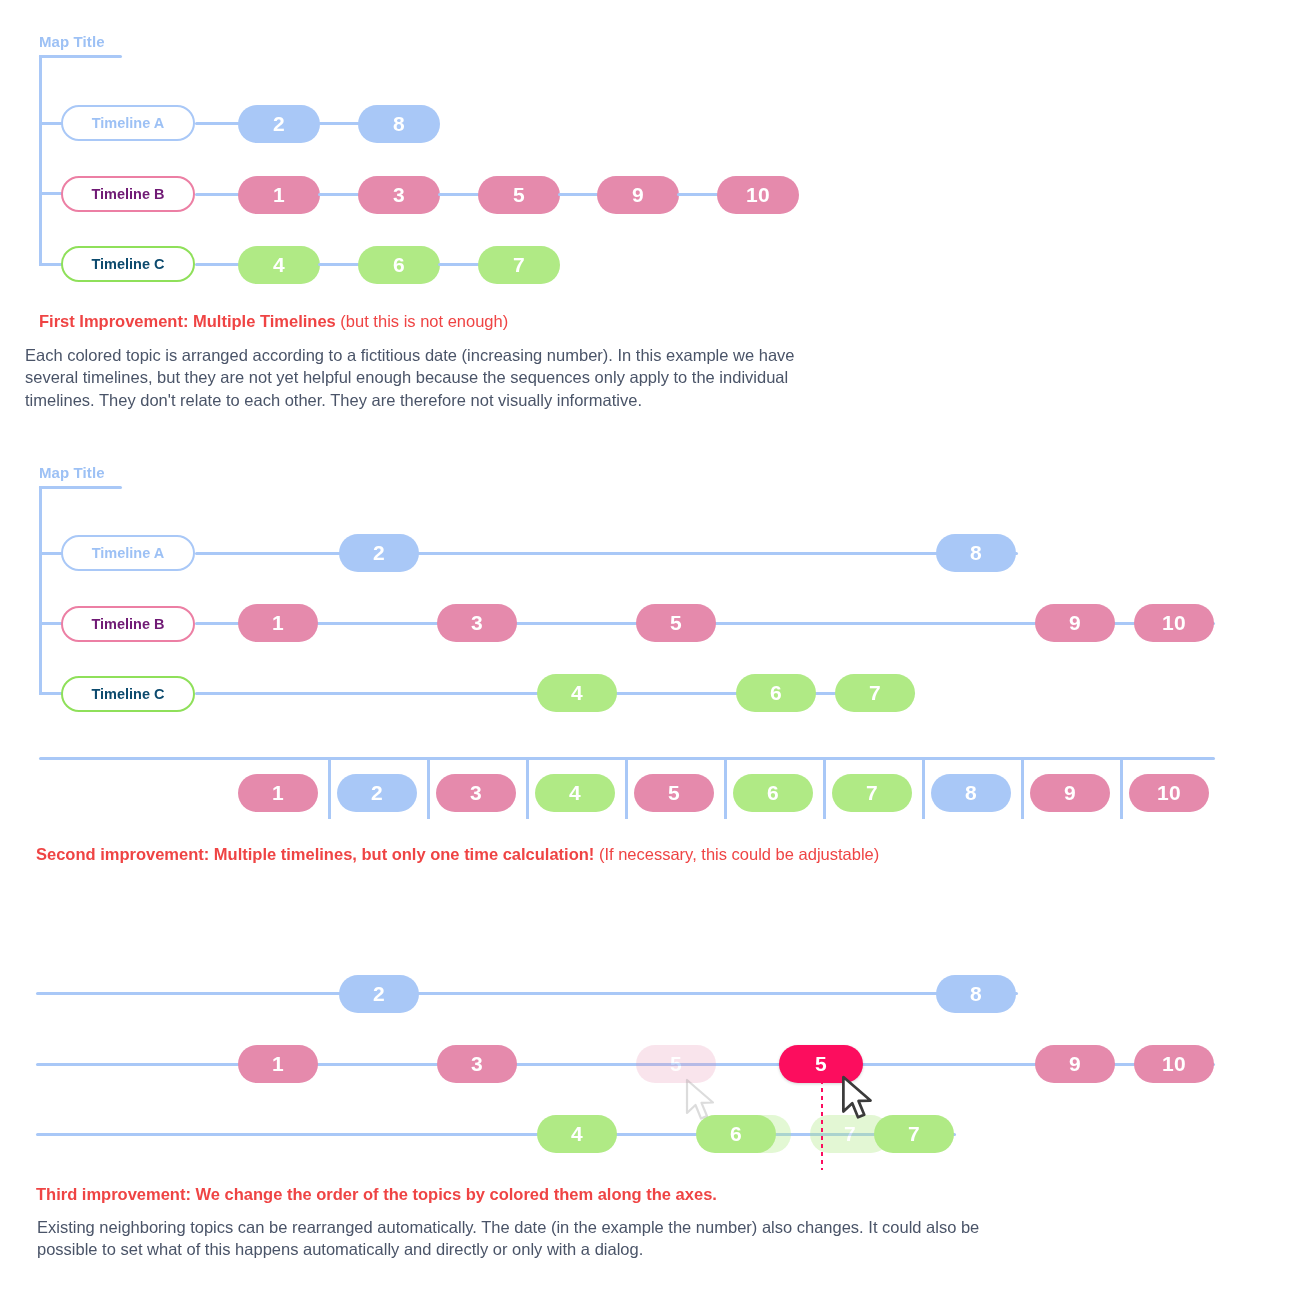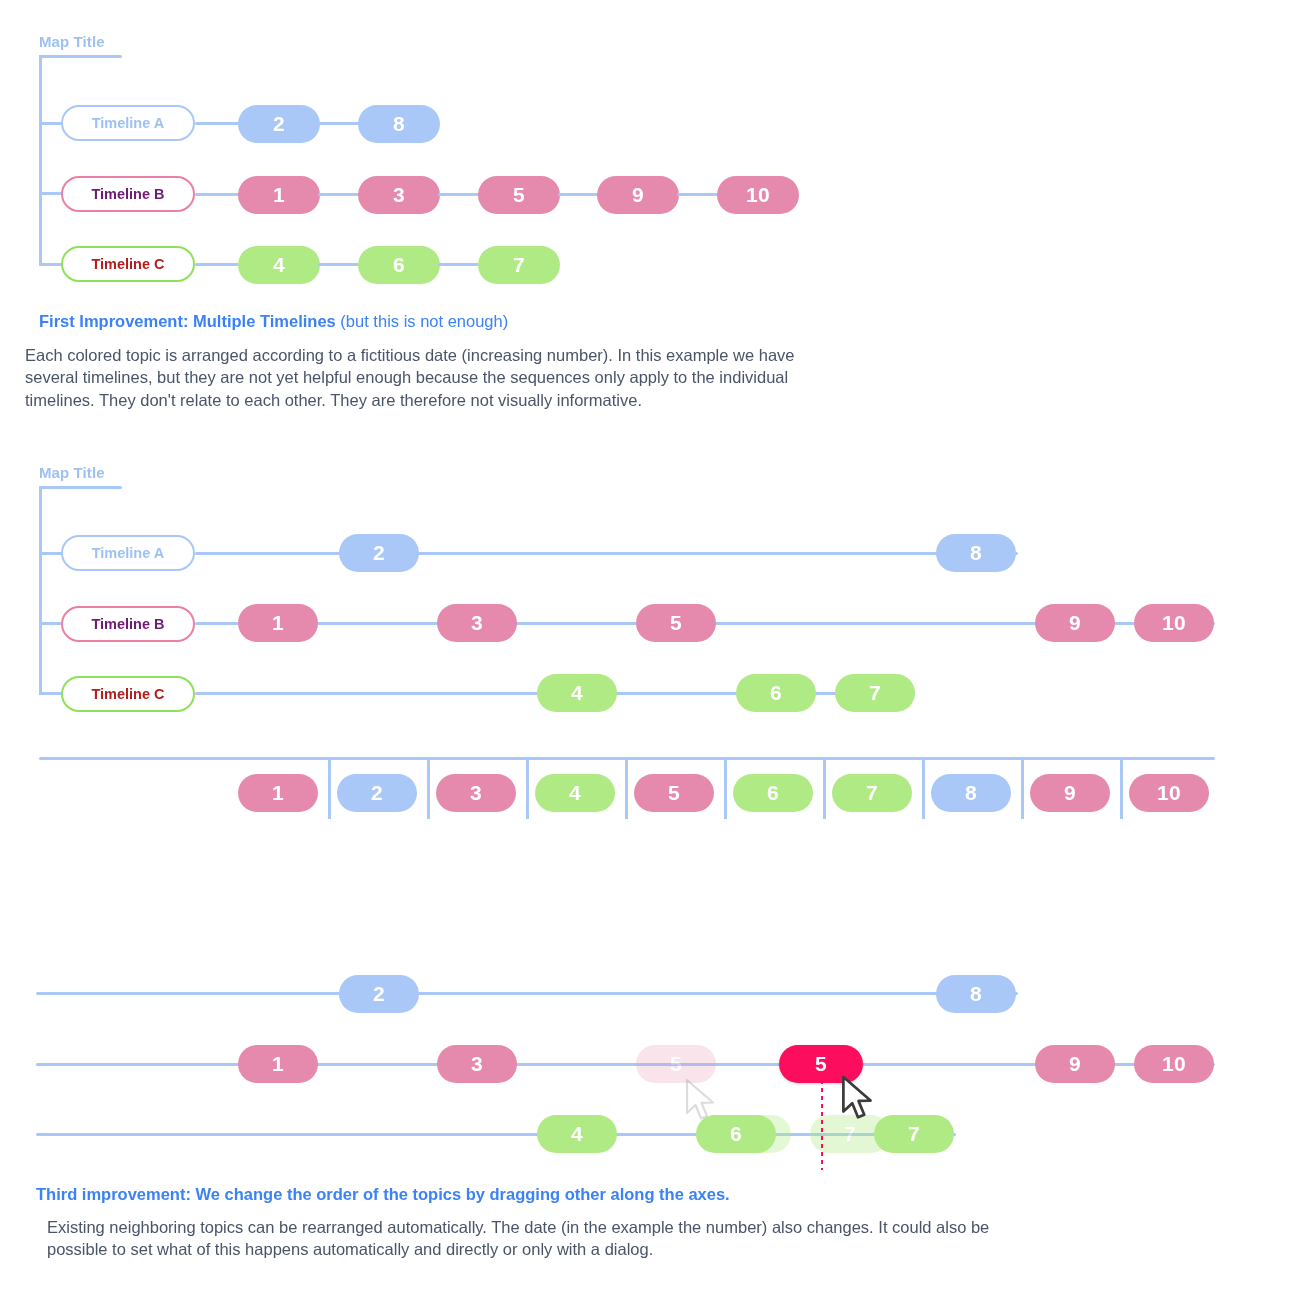--- a/index.html
+++ b/index.html
@@ -63,21 +63,21 @@
     border: 2.5px solid #a9c8f7;
     display: flex;
     align-items: center;
     justify-content: center;
     font-size: 14.5px;
     font-weight: bold;
     color: #9dc1f5;
     white-space: nowrap;
   }
   .tl-label.pink   { border-color: #ec7fa4; color: #701a75; }
-  .tl-label.green  { border-color: #8fe05a; color: #b91c1c; }
+  .tl-label.green  { border-color: #8fe05a; color: #0c4a6e; }
 
   
   .axis-line {
     position: absolute;
     height: 3px;
     background: #a9c8f7;
     border-radius: 2px;
   }
 
   
@@ -129,21 +129,21 @@
   }
 
   
   .cursor { position: absolute; }
   .cursor.ghost { opacity: .30; }
 
   
   .caption-head {
     position: absolute;
     font-size: 16.5px;
-    color: #3b82f6;
+    color: #ef4444;
     white-space: nowrap;
     line-height: 1.45;
     text-align: right;
   }
   .caption-head b { font-weight: bold; }
   .caption-body {
     position: absolute;
     font-size: 16.5px;
     color: #4a5468;
     line-height: 1.35;
@@ -251,20 +251,23 @@
     <div class="pill pink" style="left:436px; top:774px; width:80px;">3</div>
     <div class="pill green" style="left:535px; top:774px; width:80px;">4</div>
     <div class="pill pink" style="left:634px; top:774px; width:80px;">5</div>
     <div class="pill green" style="left:733px; top:774px; width:80px;">6</div>
     <div class="pill green" style="left:832px; top:774px; width:80px;">7</div>
     <div class="pill blue" style="left:931px; top:774px; width:80px;">8</div>
     <div class="pill pink" style="left:1030px; top:774px; width:80px;">9</div>
     <div class="pill pink" style="left:1129px; top:774px; width:80px;">10</div>
   </div>
 
+  <div class="caption-head" style="left:36px; top:843px;">
+    <b>Second improvement: Multiple timelines, but only one time calculation!</b><span> (If necessary, this could be adjustable)</span>
+  </div>
 
   <div>
 
     <div class="axis-line" style="left:36px; top:992px; width:982px;"></div>
     <div class="pill blue" style="left:339px; top:975px; width:80px;">2</div>
     <div class="pill blue" style="left:936px; top:975px; width:80px;">8</div>
 
     <div class="axis-line" style="left:36px; top:1063px; width:1179px;"></div>
     <div class="pill pink" style="left:238px; top:1045px; width:80px;">1</div>
     <div class="pill pink" style="left:437px; top:1045px; width:80px;">3</div>
@@ -292,17 +295,17 @@
     </div>
 
     <div class="cursor" style="left:840px; top:1075px;">
       <svg width="36" height="48" viewBox="0 0 34 46" aria-hidden="true">
         <path d="M3 2 L3 35 L11.5 27 L17 40.5 L23 38 L17.5 24.8 L29 24.5 Z" fill="#ffffff" stroke="#3b3b3b" stroke-width="2.6" stroke-linejoin="round"></path>
       </svg>
     </div>
   </div>
 
   <div class="caption-head" style="left:36px; top:1183px;">
-    <b>Third improvement: We change the order of the topics by dragging other along the axes.</b>
-  </div>
-  <div class="caption-body" style="left:47px; top:1216px; width:980px;">Existing neighboring topics can be rearranged automatically. The date (in the example the number) also changes. It could also be possible to set what of this happens automatically and directly or only with a dialog.</div>
+    <b>Third improvement: We change the order of the topics by colored them along the axes.</b>
+  </div>
+  <div class="caption-body" style="left:37px; top:1216px; width:980px;">Existing neighboring topics can be rearranged automatically. The date (in the example the number) also changes. It could also be possible to set what of this happens automatically and directly or only with a dialog.</div>
 
 </div>
 
 </body></html>

